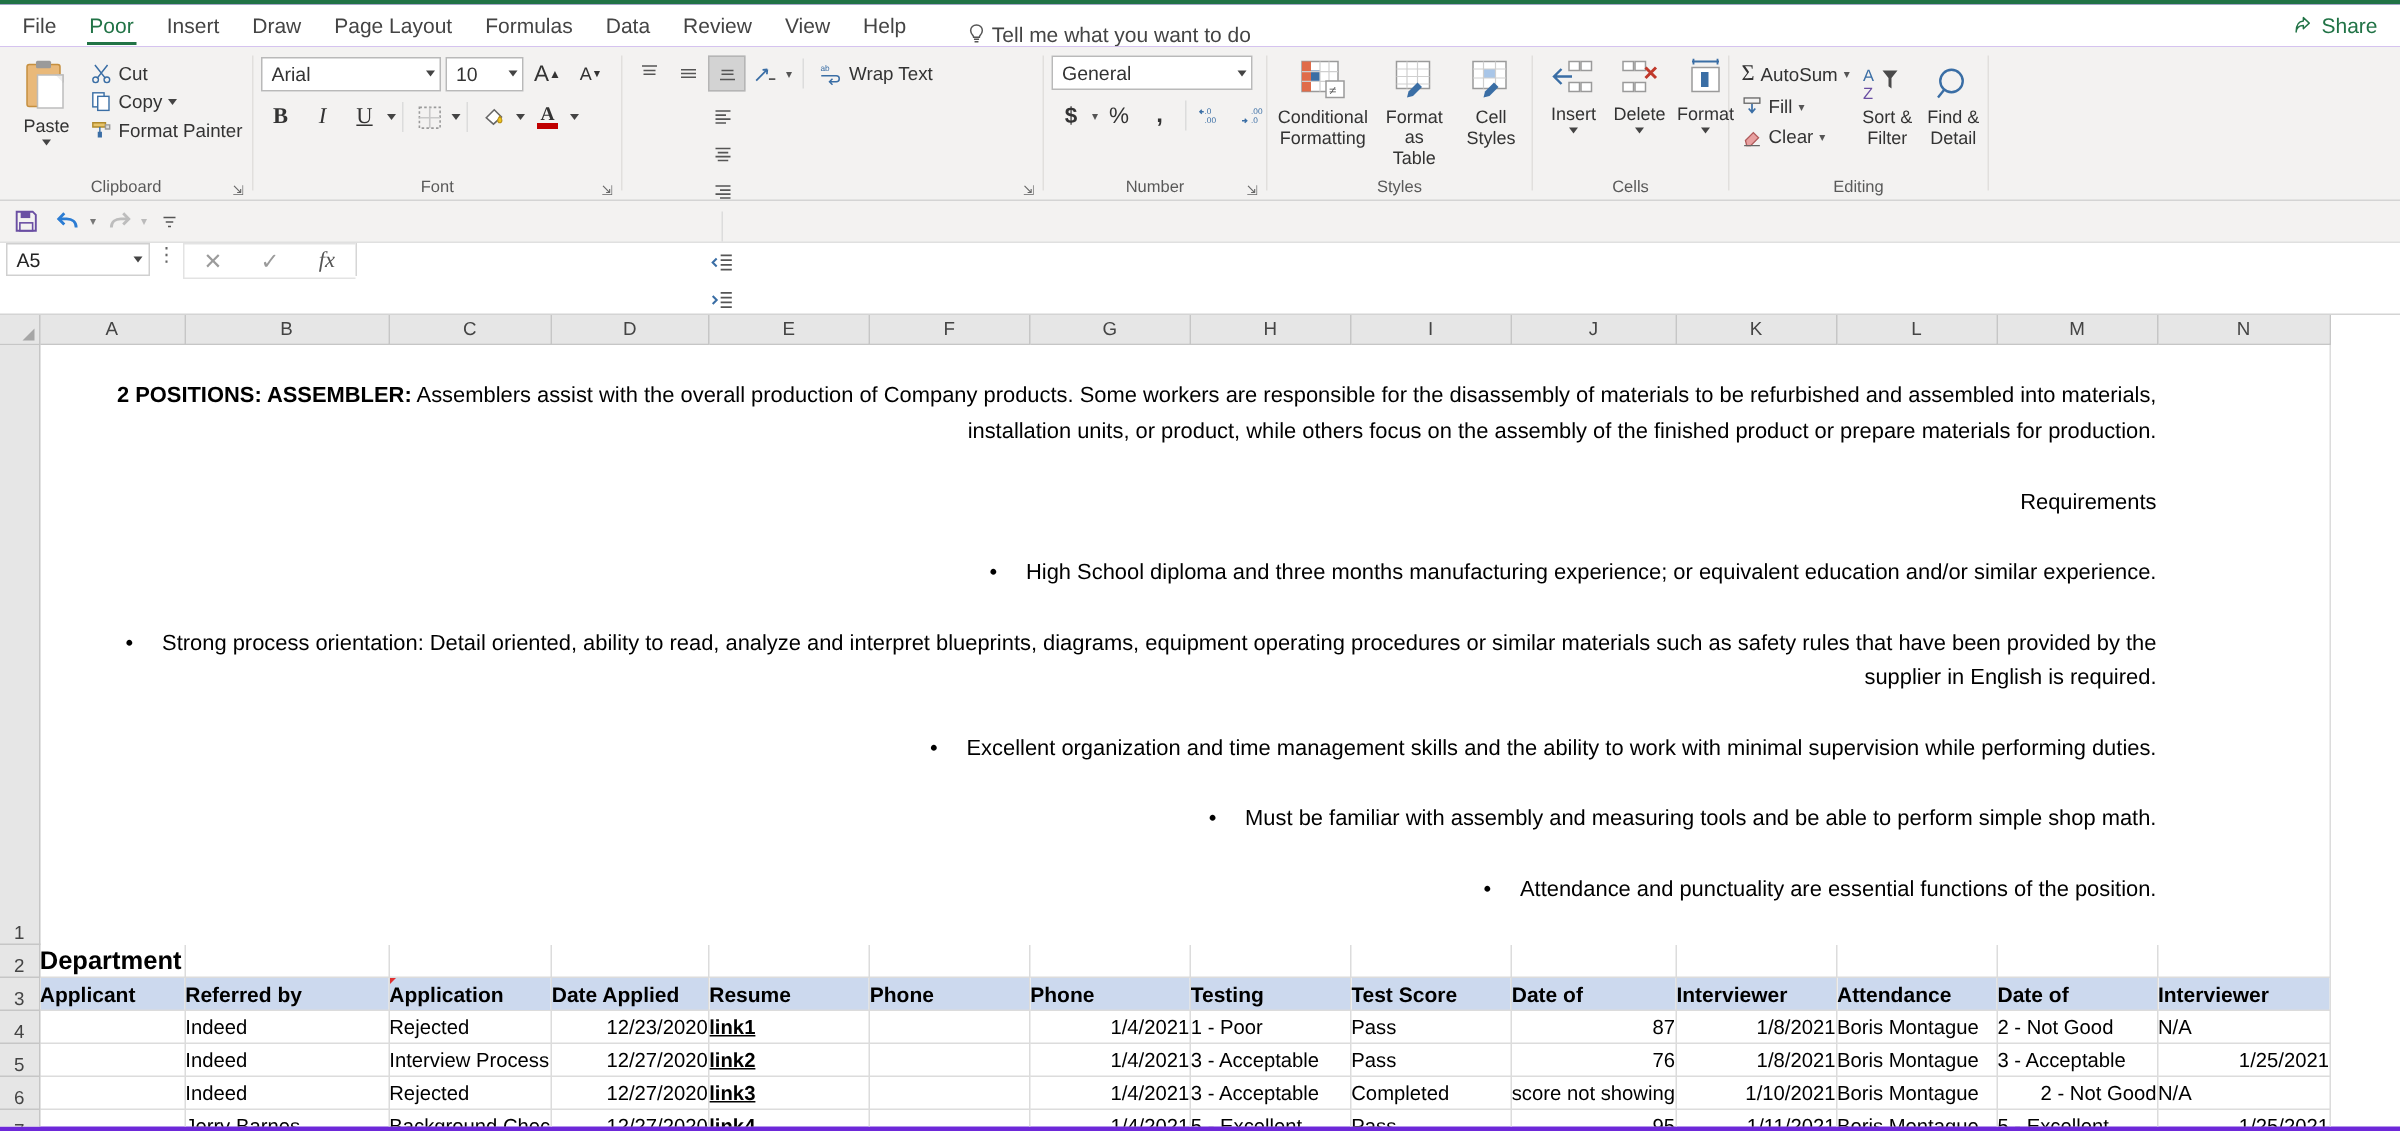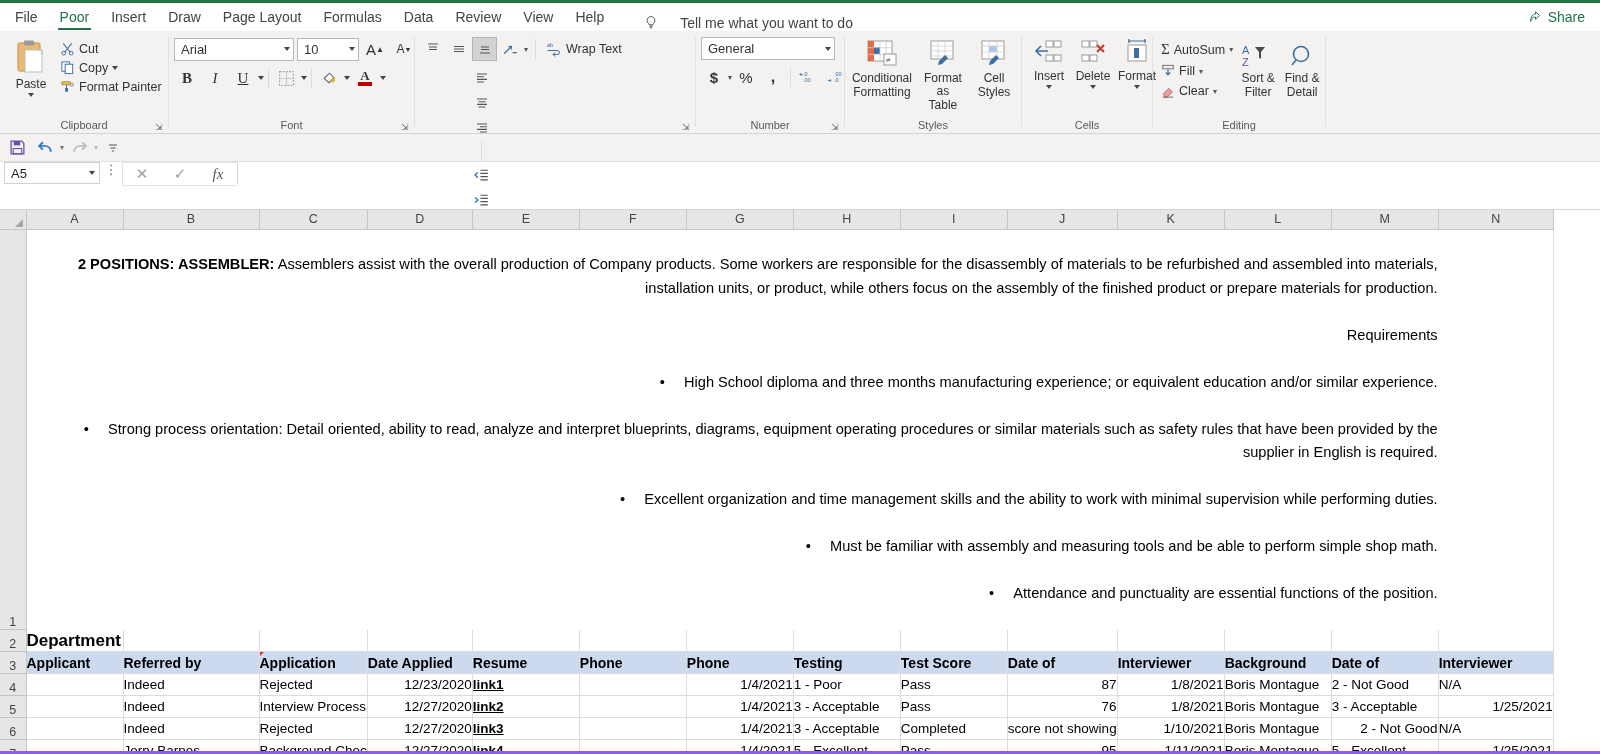--- a/index.html
+++ b/index.html
@@ -4,41 +4,41 @@
 <style>
   * { box-sizing: border-box; }
   html, body {
     margin: 0; padding: 0;
     width: 1600px; height: 754px;
     overflow: hidden;
     font-family: "Liberation Sans", sans-serif;
     background: #ffffff;
     -webkit-font-smoothing: antialiased;
   }
-  .app { width:1600px; height:754px; position:relative; background:#8b5cf6; }
+  .app { width:1600px; height:754px; position:relative; background:#6d28d9; }
 
   
   .top-accent { height:3px; background:#217346; width:100%; }
 
   
   .tabbar {
     height:28px; display:flex; align-items:flex-end;
     background:#ffffff; position:relative; padding-left:4px;
   }
   .tab {
     font-size:14px; color:#444; padding:3px 11px 6px 11px;
     cursor:default; white-space:nowrap; position:relative;
   }
   .tab.active { color:#217346; font-weight:400; }
   .tab.active::after {
     content:""; position:absolute; left:9px; right:9px; bottom:1px;
     height:2.5px; background:#217346;
   }
   .tellme {
-    display:flex; align-items:flex-end; gap:21px; margin-left:28px;
+    display:flex; align-items:flex-end; gap:2px; margin-left:28px;
     font-size:14px; color:#444;
   }
   .bulb { width:16px; height:16px; display:inline-block; }
   .share-btn {
     position:absolute; right:6px; top:2px;
     display:flex; align-items:center; gap:5px;
     font-size:14px; color:#217346; padding:3px 8px;
     border:1px solid transparent; background:#fff;
   }
 
@@ -82,21 +82,21 @@
   .g-font { width:245px; }
   .fontrow1 { display:flex; align-items:center; gap:3px; }
   .fontrow2 { display:flex; align-items:center; gap:2px; margin-top:5px; }
   .combo {
     border:1px solid #b9b9b9; background:#fff; height:23px;
     display:flex; align-items:center; padding:0 3px 0 6px;
     font-size:13px; color:#333;
   }
   .combo .cname { flex:1; white-space:nowrap; overflow:hidden; }
   .fontname { width:120px; }
-  .fontsize { width:62px; }
+  .fontsize { width:52px; }
   .iconbtn {
     width:26px; height:24px; display:flex; align-items:center; justify-content:center;
     font-size:14px; color:#333; cursor:default;
   }
   .bbold { font-weight:bold; font-size:15px; font-family:"Liberation Serif", serif;}
   .bital { font-style:italic; font-size:15px; font-family:"Liberation Serif", serif;}
   .bund { text-decoration:underline; font-size:15px; font-family:"Liberation Serif", serif;}
   .vsep { width:1px; height:20px; background:#dcdcdc; margin:0 2px; }
 
   
@@ -718,21 +718,21 @@
         <td class="hdrcell">Referred by</td>
         <td class="hdrcell cmt">Application</td>
         <td class="hdrcell">Date Applied</td>
         <td class="hdrcell">Resume</td>
         <td class="hdrcell">Phone</td>
         <td class="hdrcell">Phone</td>
         <td class="hdrcell">Testing</td>
         <td class="hdrcell">Test Score</td>
         <td class="hdrcell">Date of</td>
         <td class="hdrcell">Interviewer</td>
-        <td class="hdrcell">Background</td>
+        <td class="hdrcell">Attendance</td>
         <td class="hdrcell">Date of</td>
         <td class="hdrcell">Interviewer</td>
       </tr>
 
       <tr>
         <td class="rowhdr">4</td>
         <td class="cell"></td>
         <td class="cell">Indeed</td>
         <td class="cell">Rejected</td>
         <td class="cell r">12/23/2020</td>

